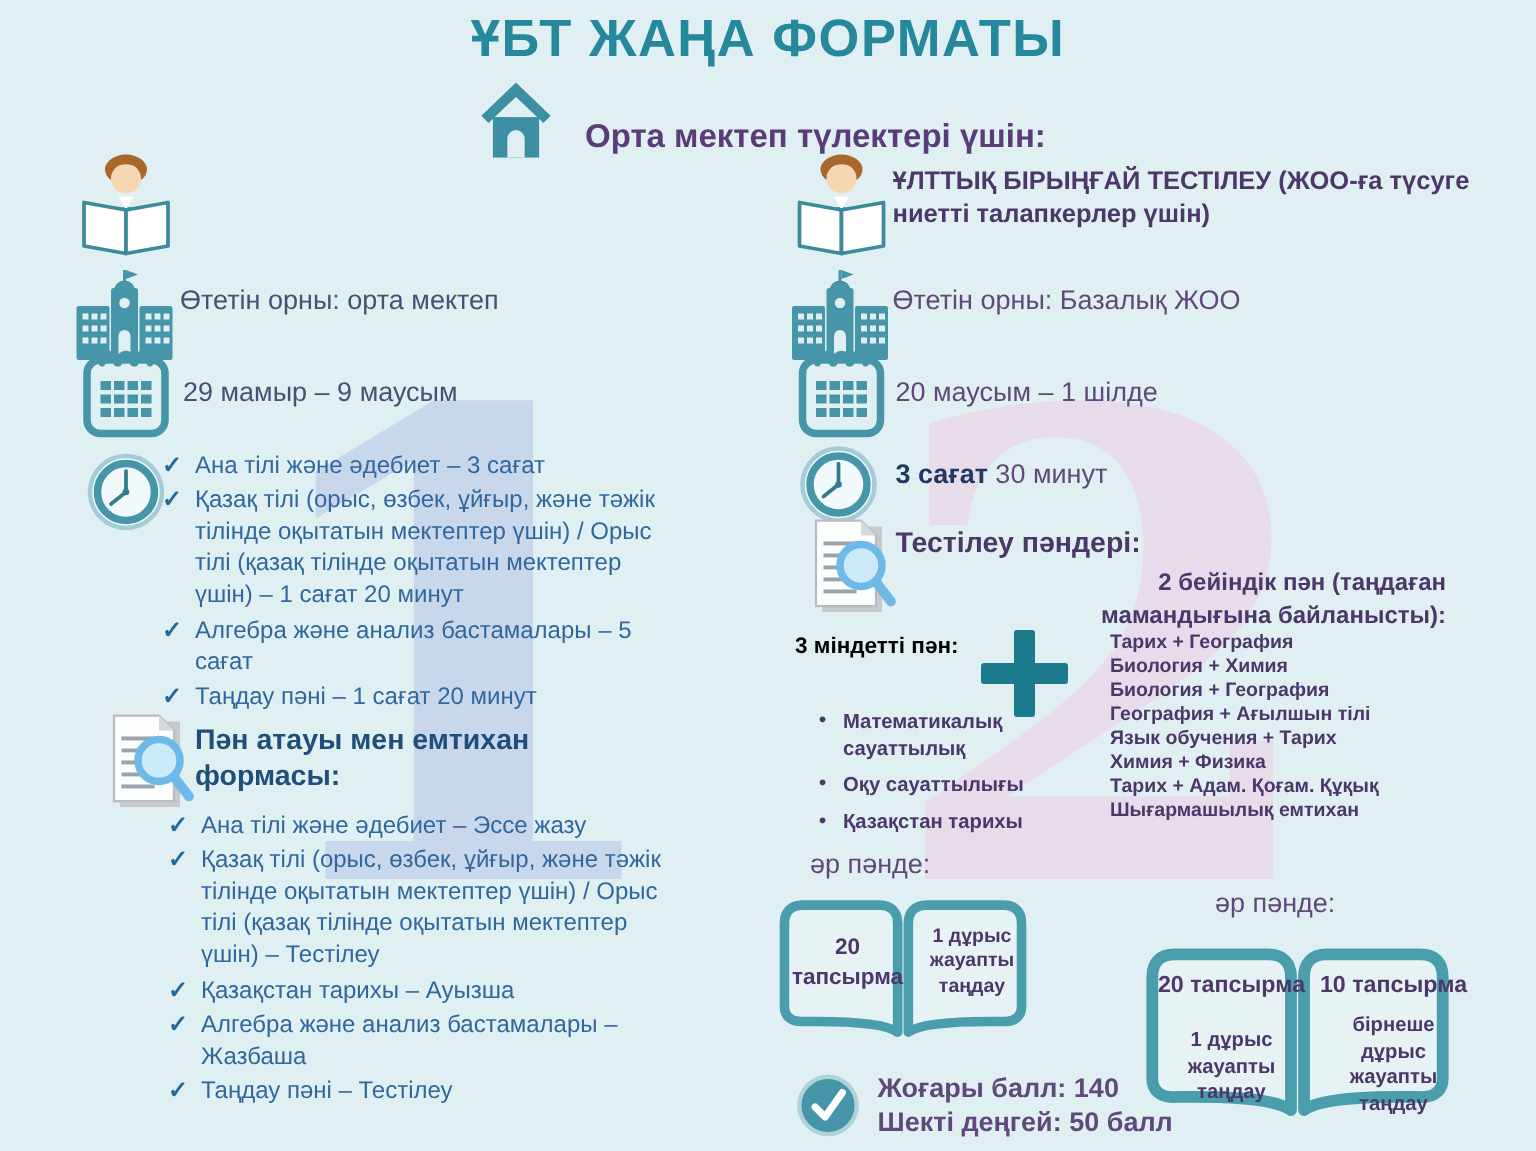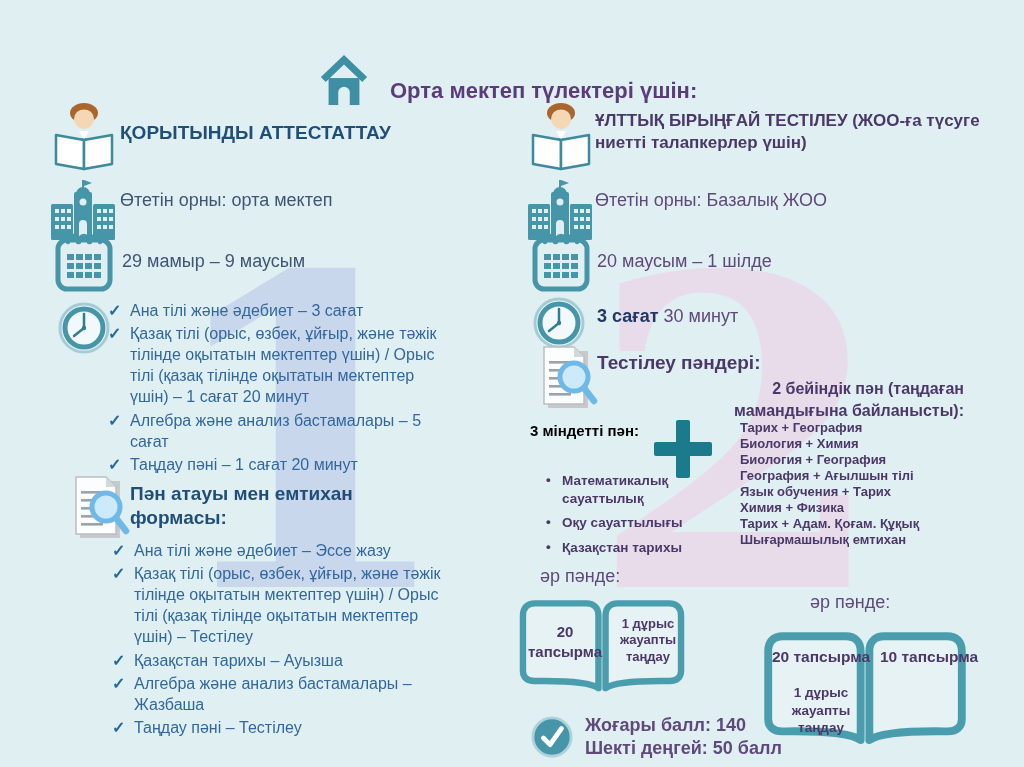--- a/index.html
+++ b/index.html
@@ -169,30 +169,30 @@
       <path d="M13 23 L20 30 L32 13" fill="none" stroke="#ffffff" stroke-width="5" stroke-linecap="round" stroke-linejoin="round"></path>
     </symbol>
   </defs>
 </svg>
 
 <div class="canvas">
 
   <div class="watermark wm1">1</div>
   <div class="watermark wm2">2</div>
 
+  <h1 class="title">ҰБТ ЖАҢА ФОРМАТЫ</h1>
 
   <svg class="icon" style="left:318px;top:54px;width:52px;height:52px;">
       <use href="#sym-house"></use>
     </svg>
   <span class="subtitle">Орта мектеп түлектері үшін:</span>
 
   <svg class="icon" style="left:48px;top:100px;width:72px;height:72px;">
       <use href="#sym-reader"></use>
     </svg>
-  <div class="l-heading">ҚОРЫТЫНДЫ АТТЕСТАТТАУ</div>
 
   <svg class="icon" style="left:50px;top:178px;width:66px;height:62px;">
       <use href="#sym-school"></use>
     </svg>
   <div class="l-place">Өтетін орны: орта мектеп</div>
 
   <svg class="icon" style="left:55px;top:230px;width:58px;height:62px;">
       <use href="#sym-calendar"></use>
     </svg>
   <div class="l-dates">29 мамыр – 9 маусым</div>
@@ -275,20 +275,21 @@
   <div class="book-text b1l">20 тапсырма</div>
   <div class="book-text b1r">1 дұрыс жауапты таңдау</div>
 
   <div class="book-label bl2">әр пәнде:</div>
   <svg class="icon" style="left:756px;top:614px;width:218px;height:144px;">
       <use href="#sym-book"></use>
     </svg>
   <div class="book-text b2lt">20 тапсырма</div>
   <div class="book-text b2ls">1 дұрыс жауапты таңдау</div>
   <div class="book-text b2rt">10 тапсырма</div>
+  <div class="book-text b2rs">бірнеше дұрыс жауапты таңдау</div>
 
   <svg class="icon" style="left:531px;top:716px;width:42px;height:42px;">
       <use href="#sym-checkcircle"></use>
     </svg>
   <div class="score">
     <div>Жоғары балл: 140</div>
     <div>Шекті деңгей: 50 балл</div>
   </div>
 
 </div>

